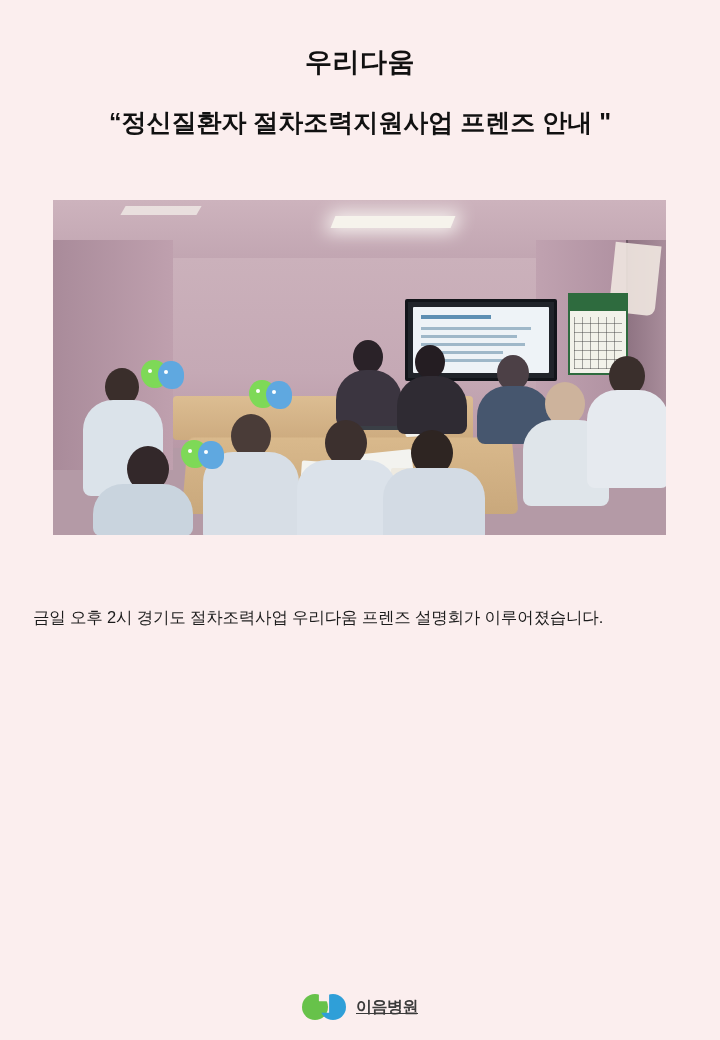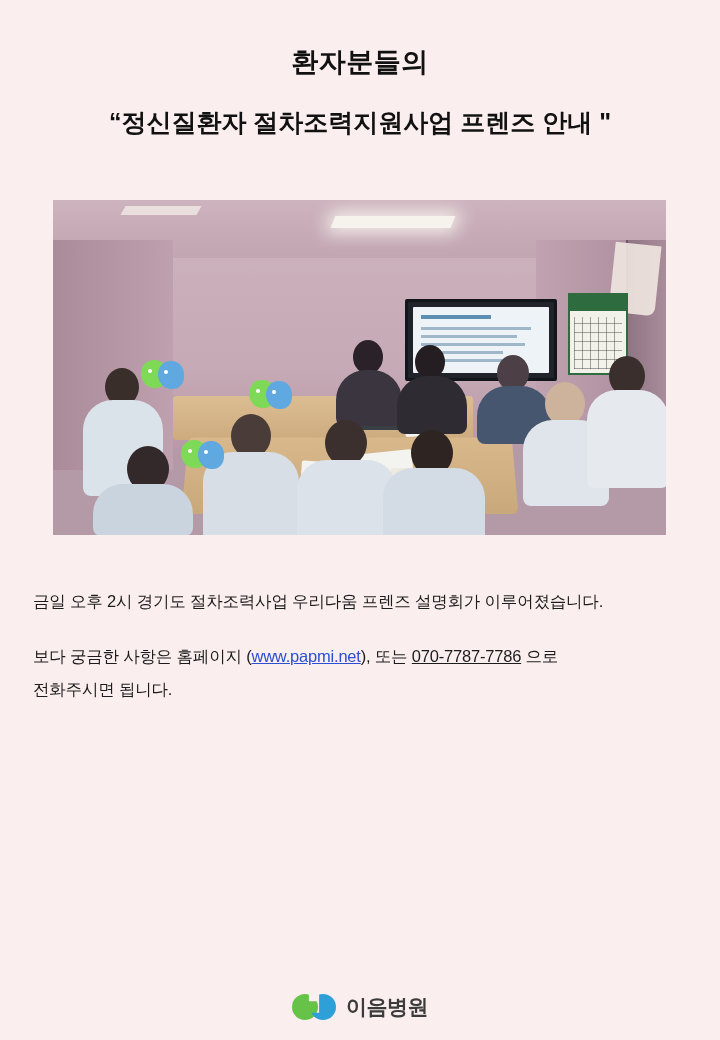--- a/index.html
+++ b/index.html
@@ -175,21 +175,21 @@
   .text-block {
     position: absolute;
     left: 33px;
     top: 585px;
     width: 660px;
     font-size: 16.5px;
     line-height: 2.0;
     color: #1c1c1c;
     letter-spacing: -0.2px;
   }
-  .para { margin: 0 0 22px 0; }
+  .para { margin: 16px 0 22px 0; }
   .para.tight { margin-bottom: 0; }
   .link {
     color: #2b4fd0;
     text-decoration: underline;
   }
   .u { text-decoration: underline; }
 
   
   .footer {
     position: absolute;
@@ -211,33 +211,34 @@
     background: #67c24a;
     clip-path: polygon(0 0, 65% 0, 65% 28%, 100% 28%, 100% 100%, 0 100%);
   }
   .logo-c2 {
     position:absolute; left:18px; top:2px; width:26px; height:26px;
     border-radius:50%;
     background: #2f9fd8;
     clip-path: polygon(35% 0, 100% 0, 100% 100%, 0 100%, 0 72%, 35% 72%);
   }
   .logo-text {
-    font-size: 21px;
+    font-size: 16px;
     font-weight: bold;
     color: #3b3b3b;
     letter-spacing: -0.5px;
+    text-decoration: underline;
   }
 </style>
 </head>
 <body>
 
 <div class="page">
 
   <div class="title-block">
-    <div class="title-main">환자분들의</div>
+    <div class="title-main">우리다움</div>
     <div class="title-sub">“정신질환자 절차조력지원사업 프렌즈 안내 "</div>
   </div>
 
   <div class="photo-wrap">
     <div class="photo">
       <div class="ceiling"></div>
       <div class="ceiling-light"></div>
       <div class="ceiling-light2"></div>
       <div class="wall-back"></div>
       <div class="wall-left"></div>
@@ -335,24 +336,20 @@
           </div>
         <div class="blob-b">
             <div class="blob-dot" style="left:6px;"></div>
           </div>
       </div>
     </div>
   </div>
 
   <div class="text-block">
     <p class="para">금일 오후 2시 경기도 절차조력사업 우리다움 프렌즈 설명회가 이루어졌습니다.</p>
-    <p class="para tight">
-      <span>보다 궁금한 사항은 홈페이지 (</span><a class="link" href="#">www.papmi.net</a><span>), 또는 </span><span class="u">070-7787-7786</span><span> 으로</span><br>
-      <span>전화주시면 됩니다.</span>
-    </p>
   </div>
 
   <div class="footer">
     <div class="logo-mark">
       <div class="logo-c"></div>
       <div class="logo-c2"></div>
     </div>
     <div class="logo-text">이음병원</div>
   </div>
 

